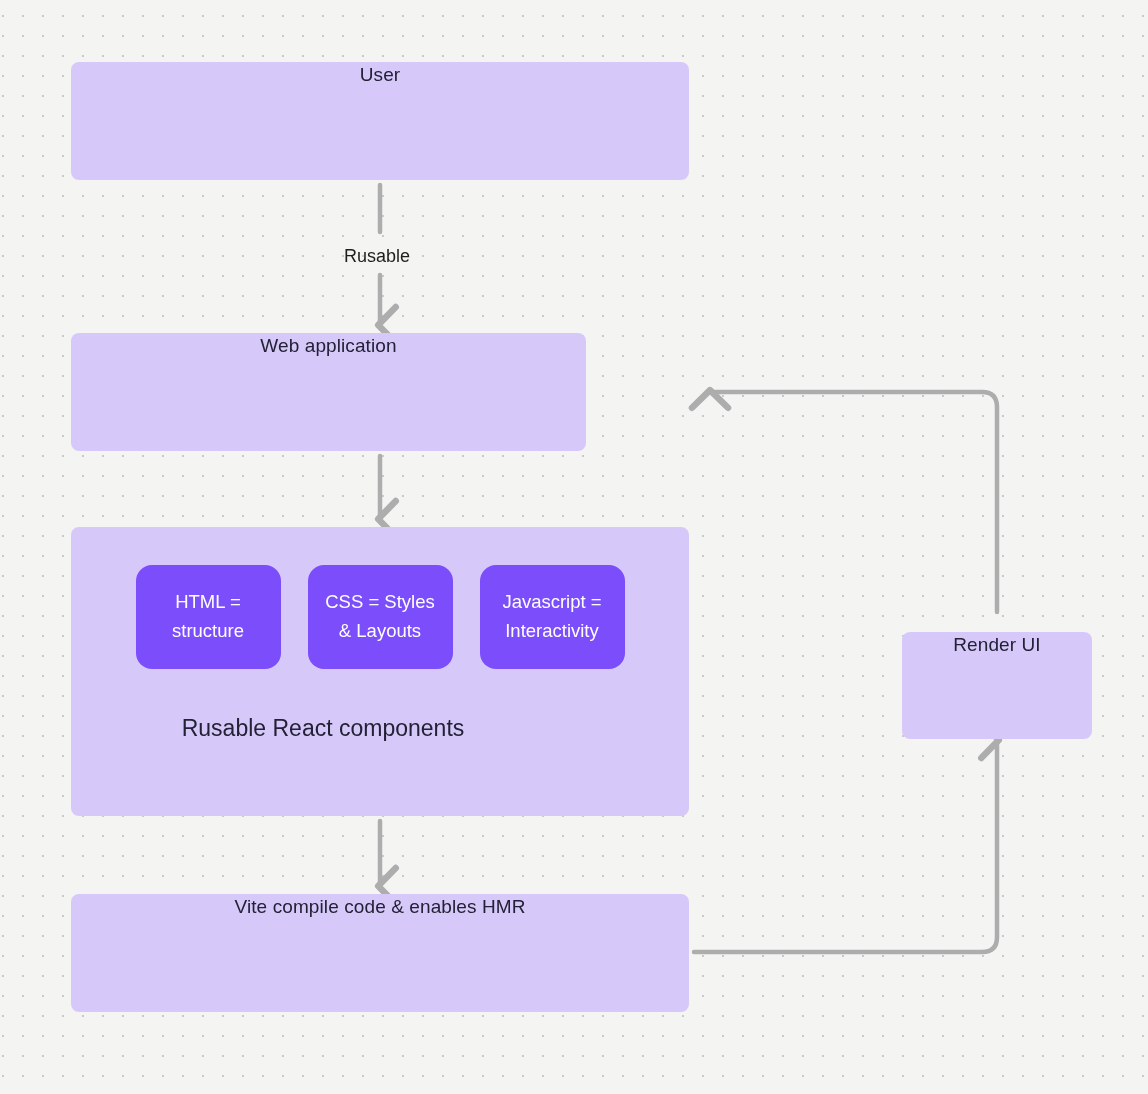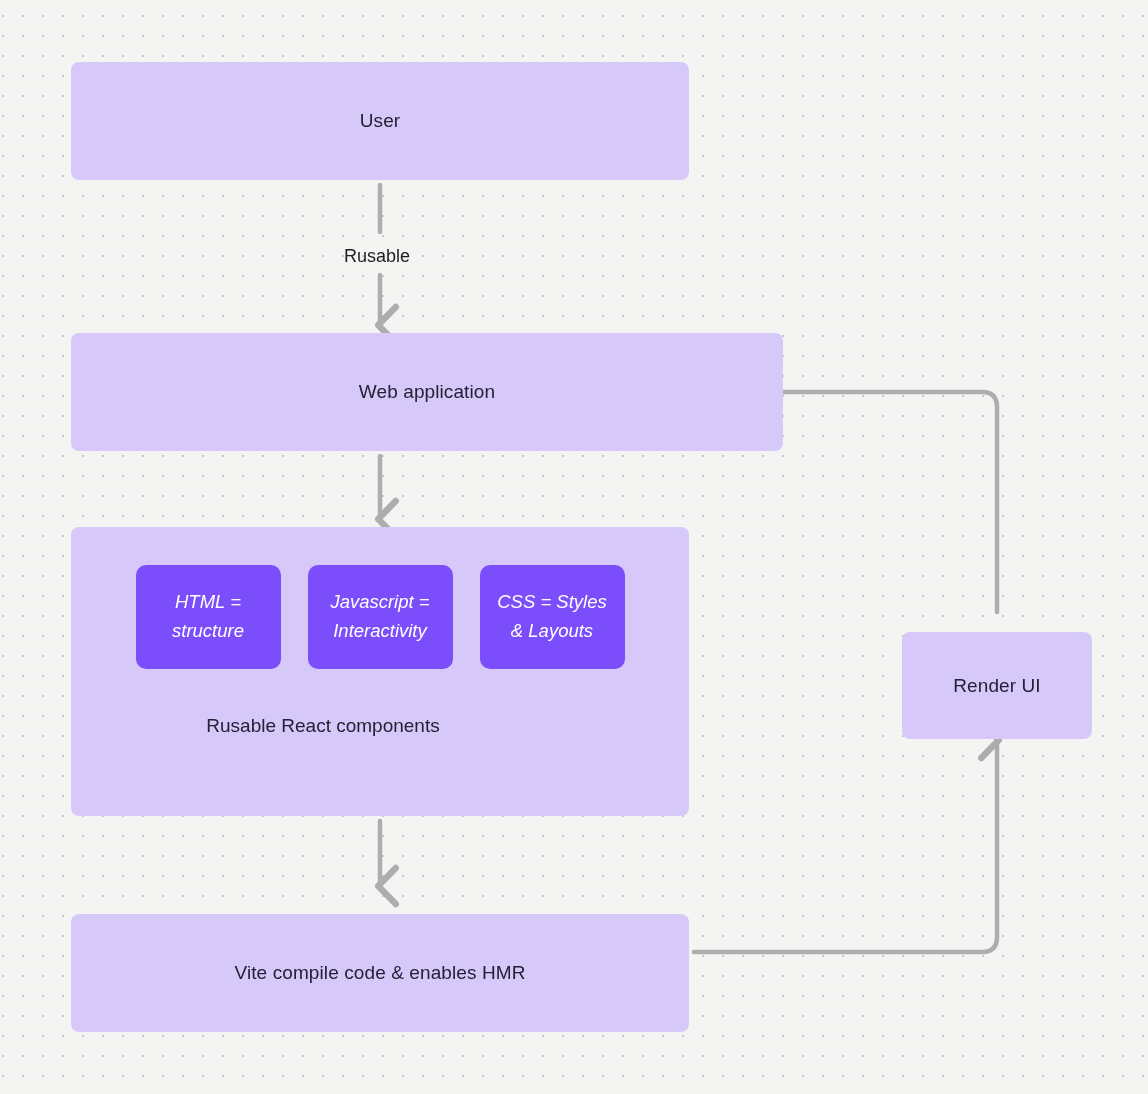--- a/index.html
+++ b/index.html
@@ -27,79 +27,78 @@
     left: 0;
     top: 0;
     width: 1148px;
     height: 1094px;
     pointer-events: none;
   }
   .node {
     position: absolute;
     box-sizing: border-box;
     display: flex;
-    align-items: center;
+    align-items: flex-start;
     justify-content: center;
     text-align: center;
   }
   .node-outer {
     background: #d6c9fa;
     border-radius: 8px;
   }
   .node-label {
     color: #232135;
     font-size: 19px;
     line-height: 1.32;
     letter-spacing: 0.1px;
     white-space: pre-line;
   }
   
   #node-user      { left: 71px;  top: 62px;  width: 618px; height: 118px; }
-  #node-webapp    { left: 71px;  top: 333px; width: 712px; height: 118px; }
+  #node-webapp    { left: 71px;  top: 333px; width: 515px; height: 118px; }
   #node-stack     { left: 71px;  top: 527px; width: 618px; height: 289px;
                     display: block; }
-  #node-vite      { left: 71px;  top: 894px; width: 618px; height: 118px; margin-top: 20px; }
+  #node-vite      { left: 71px;  top: 894px; width: 618px; height: 118px; }
   #node-render    { left: 902px; top: 632px; width: 190px; height: 107px; }
 
   
   .chip-row {
     position: absolute;
     left: 0;
     top: 38px;
     width: 618px;
     display: flex;
     justify-content: center;
     gap: 27px;
   }
   .chip {
     width: 145px;
     height: 104px;
     background: #7c4dfb;
-    border-radius: 10px;
+    border-radius: 16px;
     display: flex;
     align-items: center;
     justify-content: center;
     box-sizing: border-box;
-    font-style: italic;
   }
   .chip-label {
     color: #ffffff;
     font-size: 18.5px;
     line-height: 1.56;
     text-align: center;
     white-space: pre-line;
   }
   .stack-caption {
     position: absolute;
     left: 0;
     top: 188px;
     width: 504px;
     text-align: center;
     color: #232135;
-    font-size: 19px;
+    font-size: 23px;
   }
   
   .edge-label {
     position: absolute;
     color: #1e1e1e;
     font-size: 18px;
     background: transparent;
     white-space: nowrap;
   }
   #label-prompt { left: 344px; top: 246px; }
@@ -139,26 +138,26 @@
     <span class="node-label">Web application</span>
   </div>
 
   <div class="node node-outer" id="node-stack">
     <div class="chip-row">
       <div class="chip">
         <span class="chip-label">HTML =
 structure</span>
       </div>
       <div class="chip">
+        <span class="chip-label">CSS = Styles
+&amp; Layouts</span>
+      </div>
+      <div class="chip">
         <span class="chip-label">Javascript =
 Interactivity</span>
-      </div>
-      <div class="chip">
-        <span class="chip-label">CSS = Styles
-&amp; Layouts</span>
       </div>
     </div>
     <div class="stack-caption">Rusable React components</div>
   </div>
 
   <div class="node node-outer" id="node-vite">
     <span class="node-label">Vite compile code &amp; enables HMR</span>
   </div>
 
   <div class="node node-outer" id="node-render">

